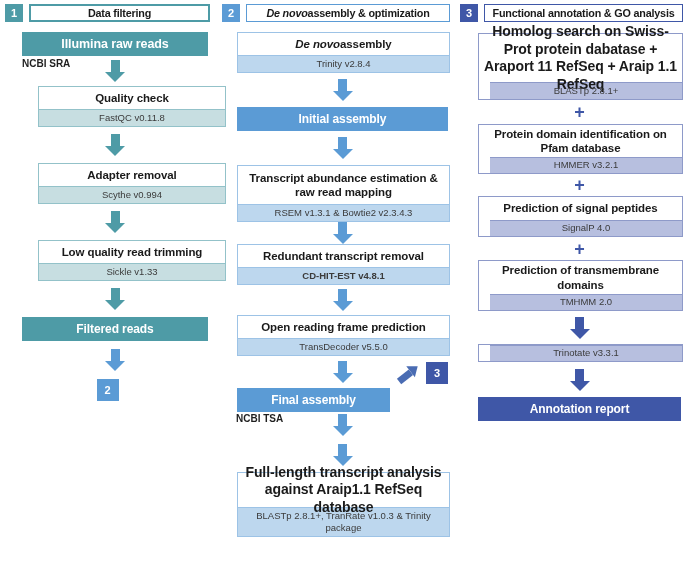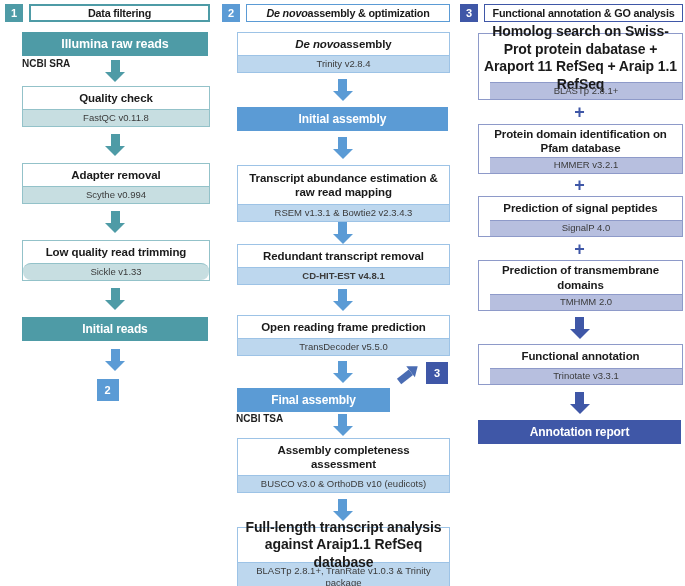--- a/index.html
+++ b/index.html
@@ -19,21 +19,21 @@
   .b-indigo{background:var(--indigo);}
   .header-title{flex:1;margin-left:6px;background:#fff;font-weight:bold;
          font-size:10.8px;letter-spacing:-0.2px;color:#1a1a1a;
          display:flex;align-items:center;justify-content:center;}
   .c1 .header-title{border:2px solid var(--teal);}
   .c2 .header-title{border:1.5px solid var(--blue);}
   .c3 .header-title{border:1.5px solid var(--indigo);}
 
   
   .node{text-align:center;background:#fff;}
-  .c1 .node{border:1px solid var(--teal-border);margin-left:17px;width:186px;}
+  .c1 .node{border:1px solid var(--teal-border);margin-left:33px;width:186px;}
   .c2 .node{border:1px solid var(--blue-border);margin-left:15px;width:211px;}
   .c3 .node{border:1px solid var(--indigo-border);margin-left:18px;width:203px;}
   .node .title{font-weight:bold;font-size:11.5px;letter-spacing:-0.1px;color:#1a1a1a;
          line-height:1.25;display:flex;align-items:center;justify-content:center;padding:0 4px;}
   .node .title.small{font-size:14px;}
   .node .tool{font-size:9.5px;color:#3b3b3b;display:flex;align-items:center;
          justify-content:center;line-height:1.3;padding:0 20px;}
   .c1 .tool{background:var(--teal-light);border-top:1px solid var(--teal-border);}
   .c2 .tool{background:var(--blue-light);border-top:1px solid var(--blue-border);}
   .c3 .tool{background:var(--indigo-light);border-top:1px solid var(--indigo-border);margin-left:11px;}
@@ -114,31 +114,31 @@
 
     <div class="azone" style="height:36px;">
       <div class="arrow">
           <div class="shaft"></div>
           <div class="head"></div>
         </div>
     </div>
 
     <div class="node">
       <div class="title" style="height:22px;text-align:right;">Low quality read trimming</div>
-      <div class="tool" style="height:16px;border-radius:8px;">Sickle v1.33</div>
+      <div class="tool" style="height:16px;">Sickle v1.33</div>
     </div>
 
     <div class="azone" style="height:36px;">
       <div class="arrow">
           <div class="shaft"></div>
           <div class="head"></div>
         </div>
     </div>
 
-    <div class="solid solid-teal" style="margin:0 2px 0 17px;width:186px;height:24px;">Initial reads</div>
+    <div class="solid solid-teal" style="margin:0 2px 0 17px;width:186px;height:24px;">Filtered reads</div>
 
     <div class="azone" style="height:38px;">
       <div class="arrow force-blue">
           <div class="shaft"></div>
           <div class="head"></div>
         </div>
     </div>
 
     <div class="badge b-blue endbadge">2</div>
   </div>
@@ -222,24 +222,20 @@
     <div class="solid solid-blue" style="margin-left:15px;width:153px;height:24px;">Final assembly</div>
 
     <div class="azone" style="height:26px;">
       <div class="note" style="left:-1px;top:1px;">NCBI TSA</div>
       <div class="arrow">
           <div class="shaft"></div>
           <div class="head"></div>
         </div>
     </div>
 
-    <div class="node">
-      <div class="title" style="height:36px;padding:0 30px;">Assembly completeness assessment</div>
-      <div class="tool" style="height:16px;">BUSCO v3.0 &amp; OrthoDB v10 (eudicots)</div>
-    </div>
 
     <div class="azone" style="height:34px;">
       <div class="arrow">
           <div class="shaft"></div>
           <div class="head"></div>
         </div>
     </div>
 
     <div class="node">
       <div class="title small" style="height:34px;padding:0 1px;">Full-length transcript analysis against Araip1.1 RefSeq database</div>
@@ -280,21 +276,20 @@
     </div>
 
     <div class="azone" style="height:33px;">
       <div class="arrow">
           <div class="shaft"></div>
           <div class="head"></div>
         </div>
     </div>
 
     <div class="node">
-      <div class="title" style="height:23px;">Functional annotation</div>
       <div class="tool" style="height:15px;">Trinotate v3.3.1</div>
     </div>
 
     <div class="azone" style="height:35px;">
       <div class="arrow">
           <div class="shaft"></div>
           <div class="head"></div>
         </div>
     </div>
 

